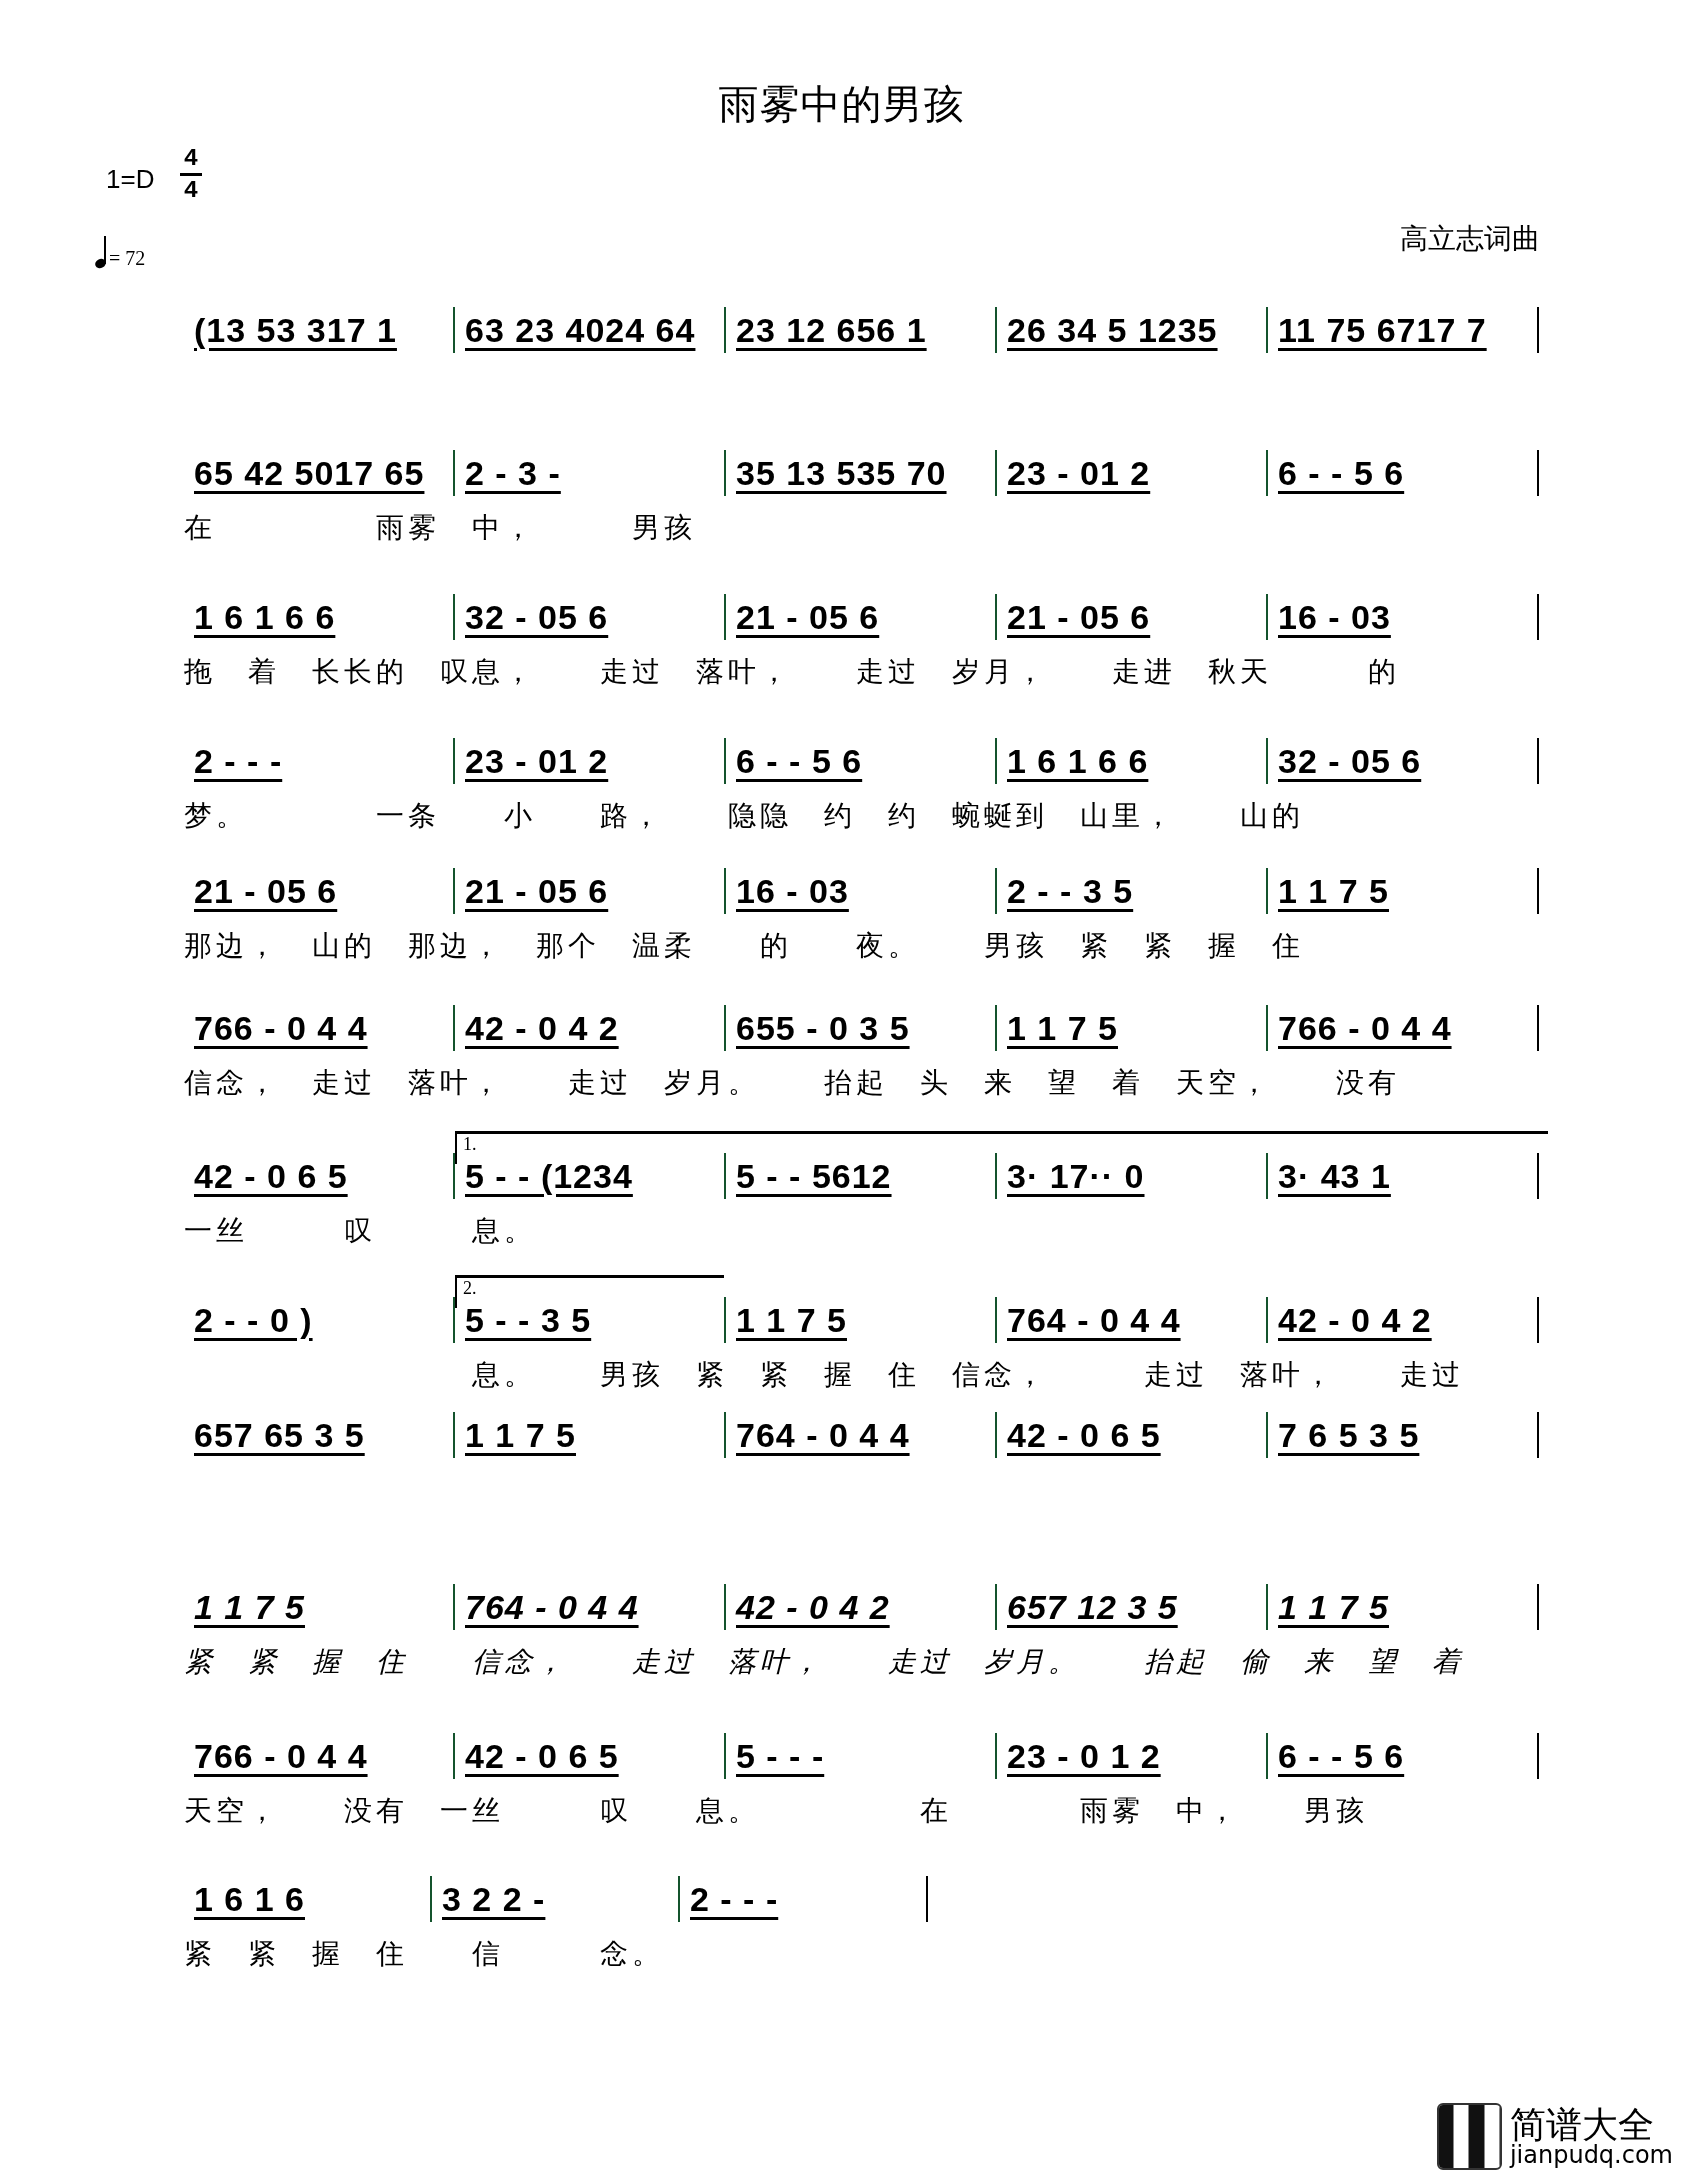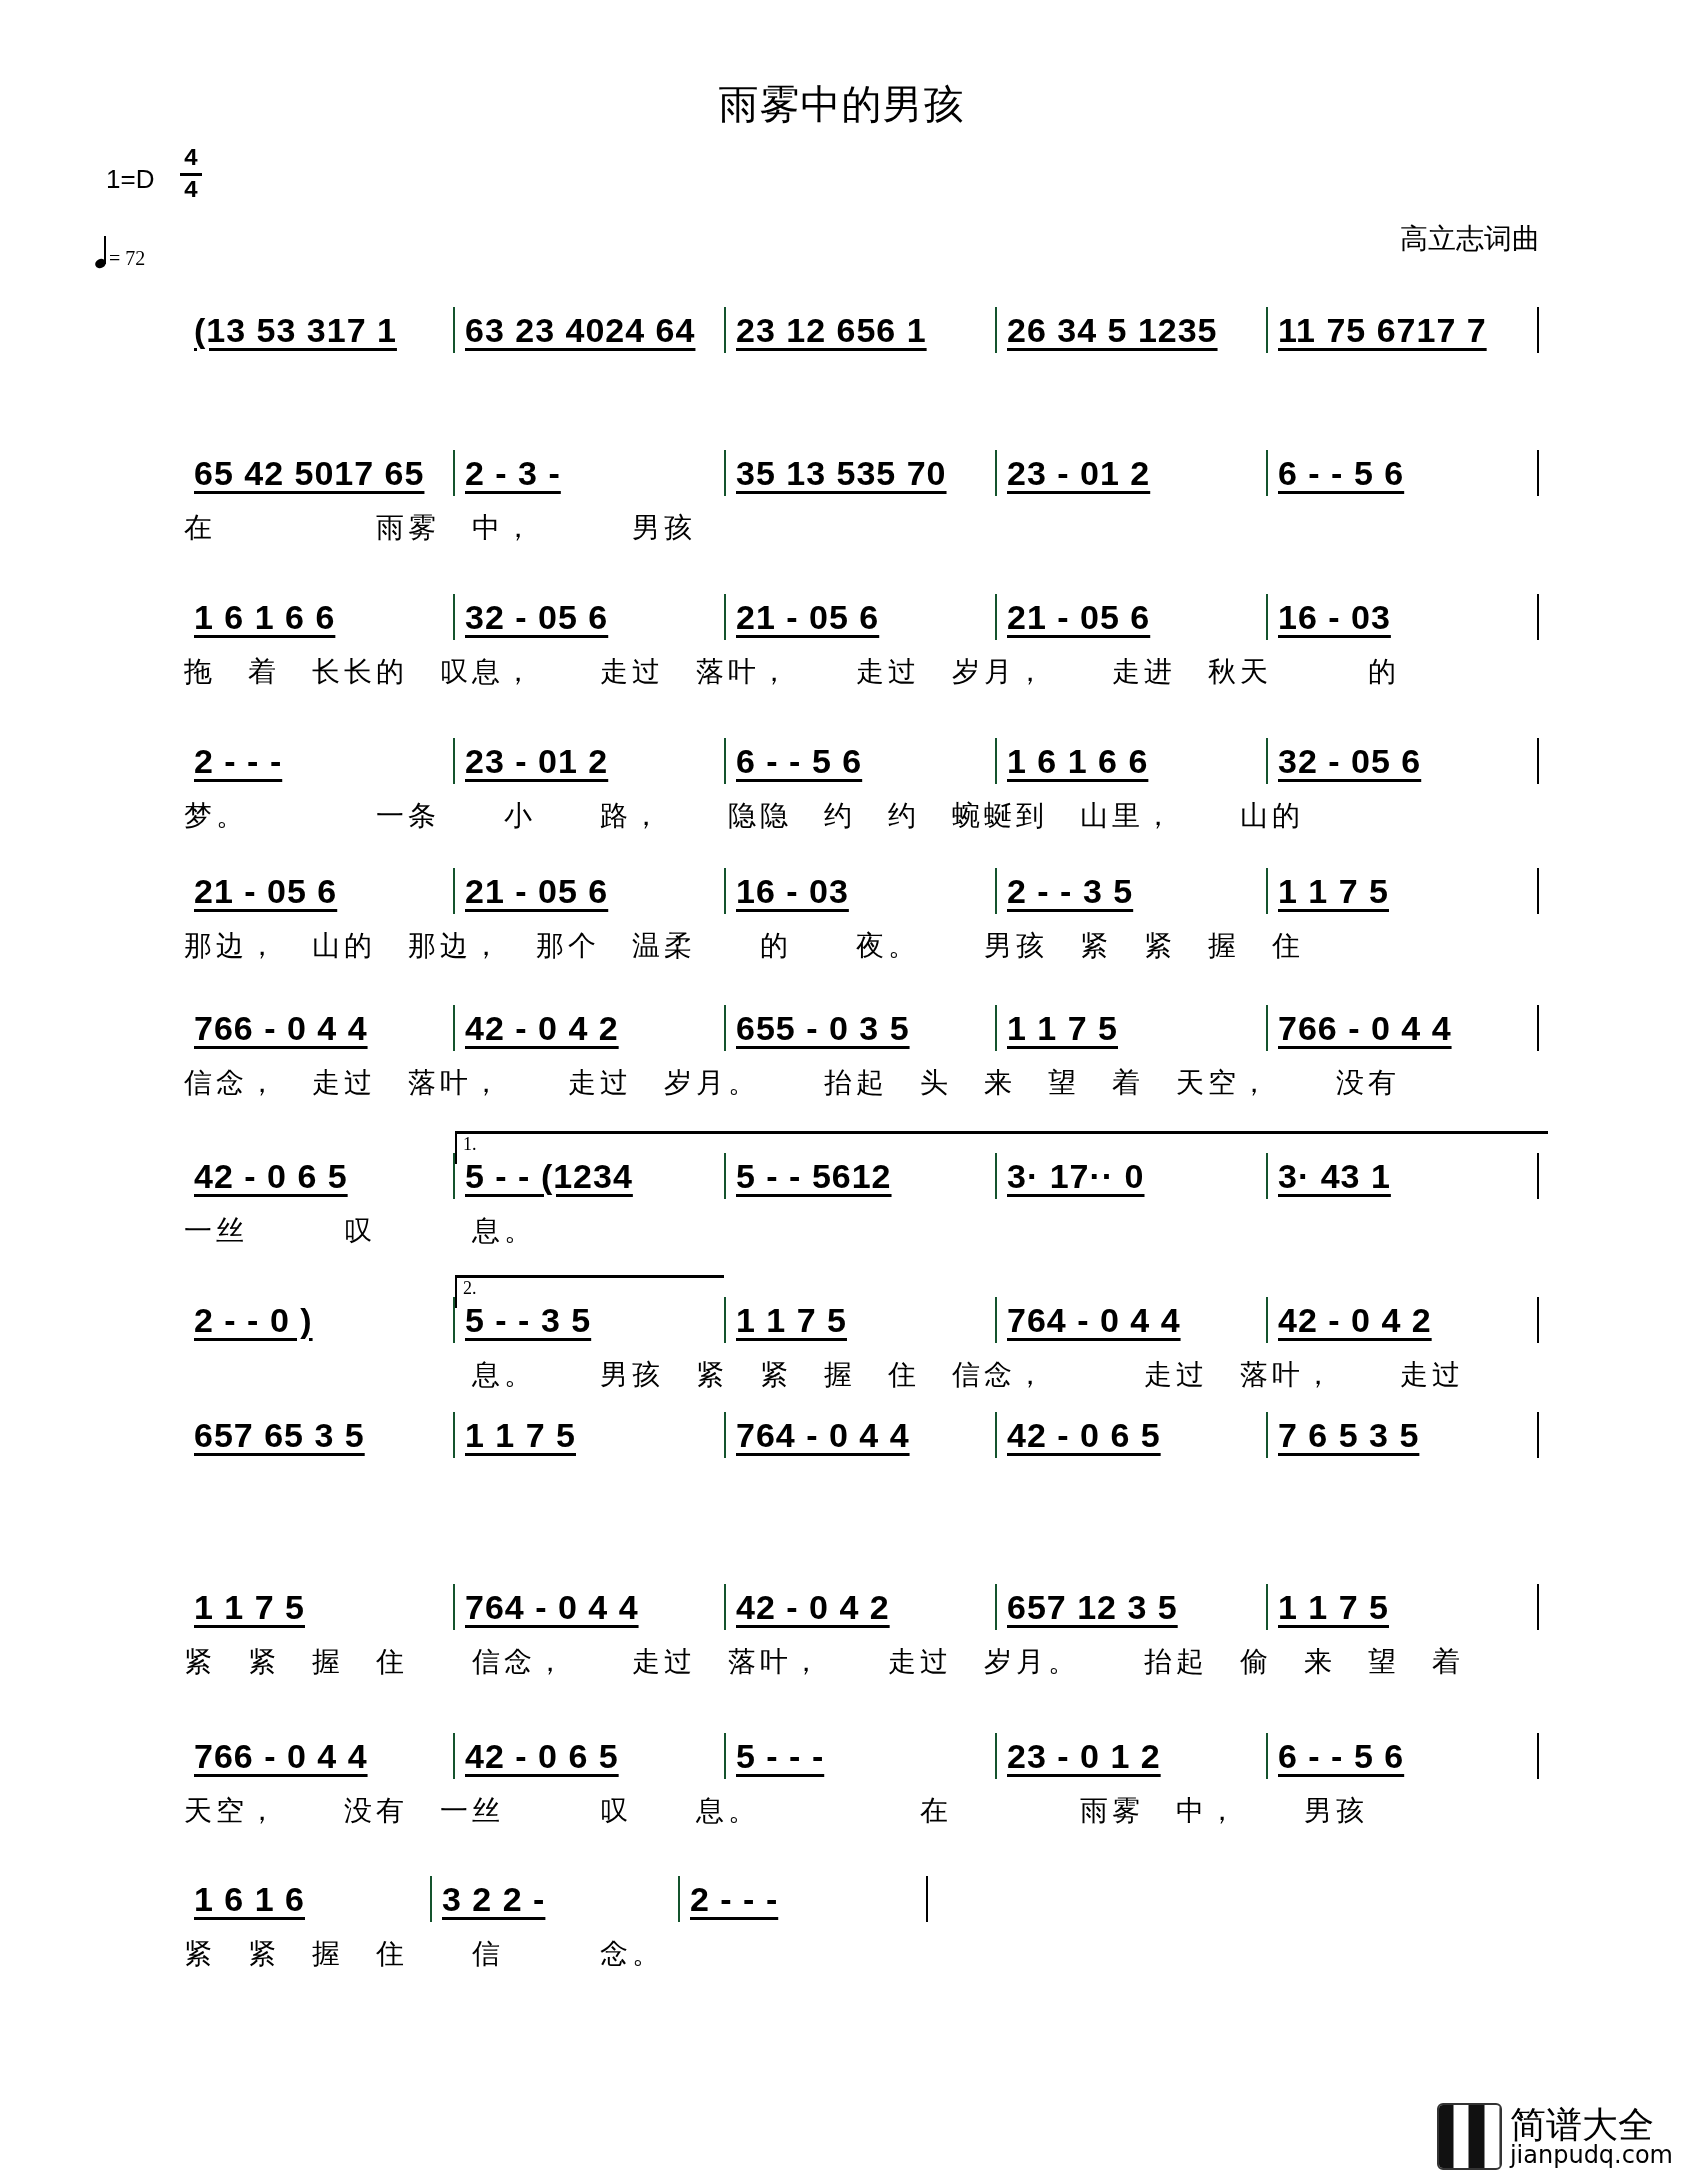--- a/index.html
+++ b/index.html
@@ -76,21 +76,21 @@
       <div class="lyrics">一丝　　　叹　　　息。</div>
     </div>
     <div class="line" style="top: 1297px;">
       <div class="notes"><div class="measure first" style="width: 249px;"><span>2 - - 0 )</span></div><div class="measure" style="width: 249px;"><span>5 - - 3 5</span></div><div class="measure" style="width: 249px;"><span>1 1 7 5</span></div><div class="measure" style="width: 249px;"><span>764 - 0 4 4</span></div><div class="measure last-end" style="width: 249px;"><span>42 - 0 4 2</span></div></div>
       <div class="volta" style="top: -22px; left: 271px; width: 261px;">2.</div>
       <div class="lyrics">　　　　　　　　　息。　　男孩　紧　紧　握　住　信念，　　　走过　落叶，　　走过</div>
     </div>
     <div class="line" style="top: 1412px;">
       <div class="notes"><div class="measure first" style="width: 249px;"><span>657 65 3 5</span></div><div class="measure" style="width: 249px;"><span>1 1 7 5</span></div><div class="measure" style="width: 249px;"><span>764 - 0 4 4</span></div><div class="measure" style="width: 249px;"><span>42 - 0 6 5</span></div><div class="measure last-end" style="width: 249px;"><span>7 6 5 3 5</span></div></div>
     </div>
-    <div class="line" style="top: 1584px;">
+    <div class="line" style="top: 1584px; font-style: italic;">
       <div class="notes"><div class="measure first" style="width: 249px;"><span>1 1 7 5</span></div><div class="measure" style="width: 249px;"><span>764 - 0 4 4</span></div><div class="measure" style="width: 249px;"><span>42 - 0 4 2</span></div><div class="measure" style="width: 249px;"><span>657 12 3 5</span></div><div class="measure last-end" style="width: 249px;"><span>1 1 7 5</span></div></div>
       <div class="lyrics">紧　紧　握　住　　信念，　　走过　落叶，　　走过　岁月。　　抬起　偷　来　望　着</div>
     </div>
     <div class="line" style="top: 1733px;">
       <div class="notes"><div class="measure first" style="width: 249px;"><span>766 - 0 4 4</span></div><div class="measure" style="width: 249px;"><span>42 - 0 6 5</span></div><div class="measure" style="width: 249px;"><span>5 - - -</span></div><div class="measure" style="width: 249px;"><span>23 - 0 1 2</span></div><div class="measure last-end" style="width: 249px;"><span>6 - - 5 6</span></div></div>
       <div class="lyrics">天空，　　没有　一丝　　　叹　　息。　　　　　在　　　　雨雾　中，　　男孩</div>
     </div>
     <div class="line" style="top: 1876px;">
       <div class="notes"><div class="measure first" style="width: 226px;"><span>1 6 1 6</span></div><div class="measure" style="width: 226px;"><span>3 2 2 -</span></div><div class="measure last-end" style="width: 226px;"><span>2 - - -</span></div></div>
       <div class="lyrics">紧　紧　握　住　　信　　　念。</div>

